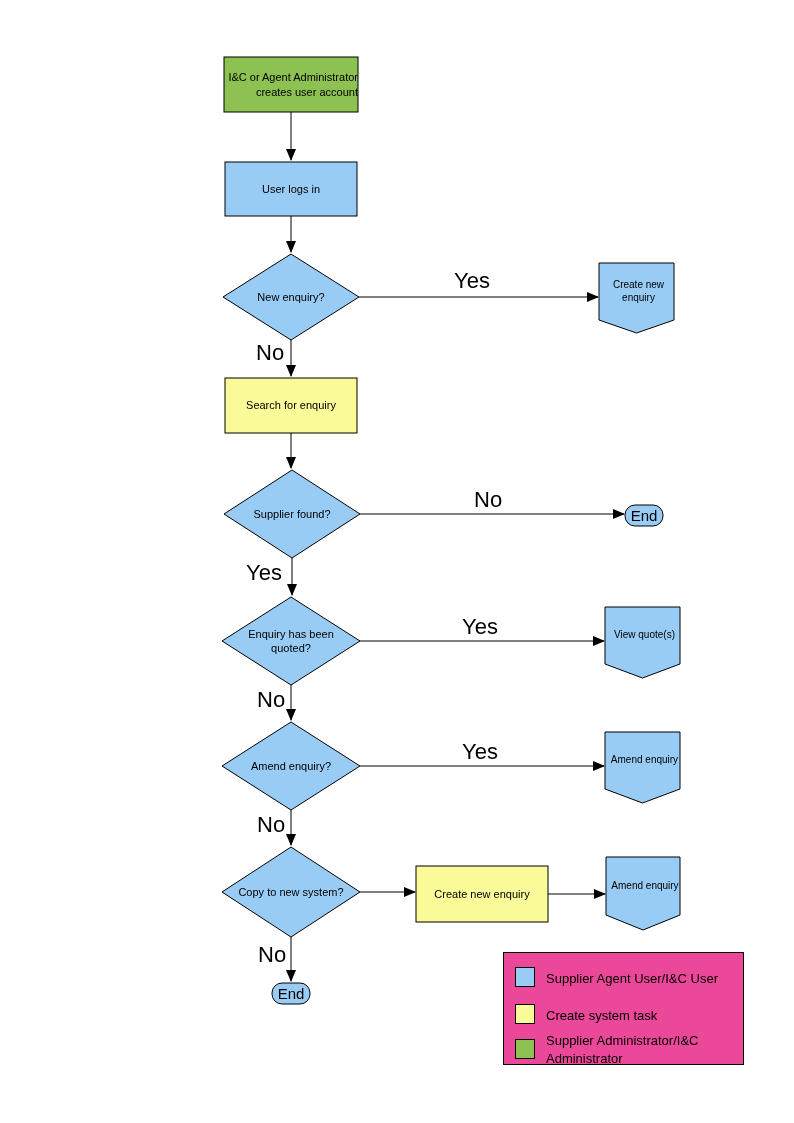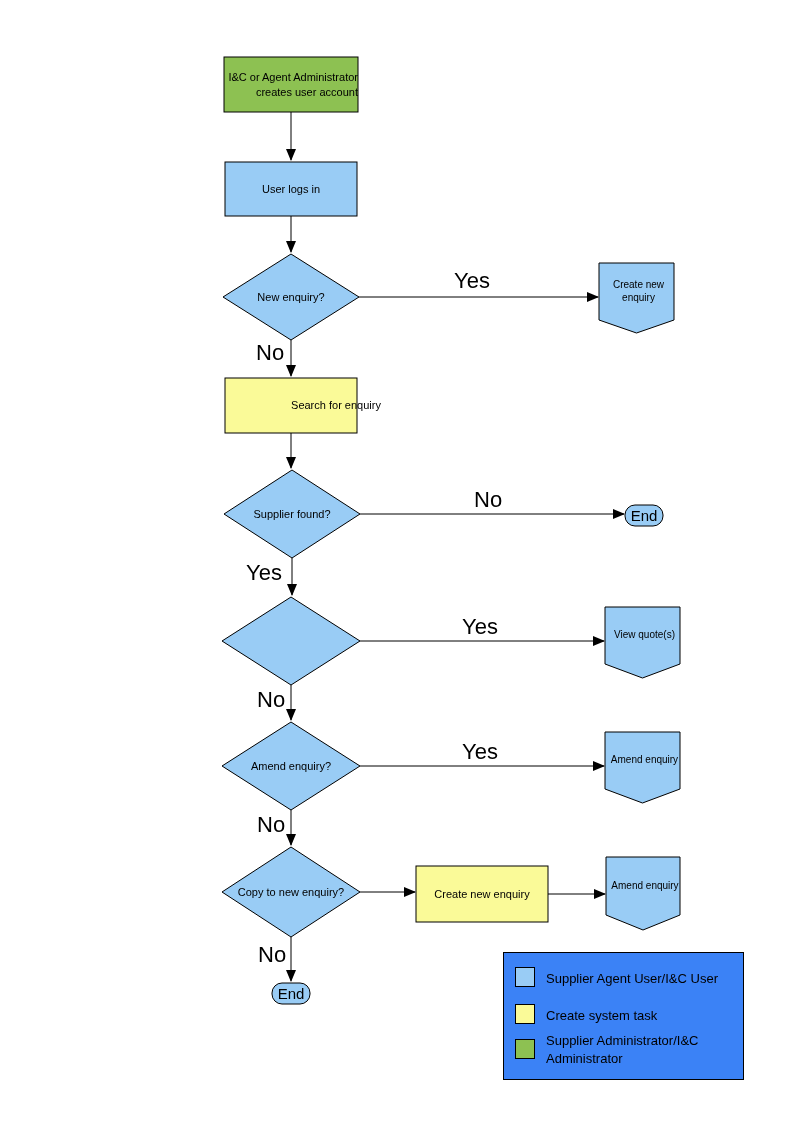--- a/index.html
+++ b/index.html
@@ -21,22 +21,22 @@
   }
   .pentagon-label{font-size:10px;line-height:1.25;padding:0 2px;}
   .terminator-label{font-size:15px;}
   .edge-label{
     position:absolute;
     font-size:22px;line-height:1;
     pointer-events:none;
   }
   .legend{
     position:absolute;
-    left:503px;top:952px;width:241px;height:128px;
-    background:#3b82f6;
+    left:503px;top:952px;width:241px;height:113px;
+    background:#ec4899;
     border:1px solid #000;
     box-sizing:border-box;
   }
   .legend-swatch{
     position:absolute;left:11px;
     width:20px;height:20px;
     border:1px solid #000;
     box-sizing:border-box;
   }
   .legend-label{
@@ -92,27 +92,28 @@
     <polygon points="606,857 680,857 680,915 643,930 606,915" fill="#99CCF5" stroke="#000"></polygon>
 
     <rect x="625" y="505" width="38" height="21" rx="10" fill="#99CCF5" stroke="#000"></rect>
     <rect x="272" y="983" width="38" height="21" rx="10" fill="#99CCF5" stroke="#000"></rect>
   </svg>
 
   <div class="shape-label" style="left:224px;top:57px;width:134px;height:55px;text-align:right;">I&amp;C or Agent Administrator creates user account</div>
   <div class="shape-label" style="left:225px;top:162px;width:132px;height:54px;">User logs in</div>
   <div class="shape-label" style="left:223px;top:254px;width:136px;height:86px;">New enquiry?</div>
   <div class="shape-label pentagon-label" style="left:599px;top:263px;width:75px;height:57px;">Create new enquiry</div>
-  <div class="shape-label" style="left:225px;top:378px;width:132px;height:55px;margin-left:45px;">Search for enquiry</div>
+  <div class="shape-label" style="left:225px;top:378px;width:132px;height:55px;">Search for enquiry</div>
   <div class="shape-label" style="left:224px;top:470px;width:136px;height:88px;">Supplier found?</div>
   <div class="shape-label terminator-label" style="left:625px;top:505px;width:38px;height:21px;">End</div>
+  <div class="shape-label" style="left:227px;top:597px;width:128px;height:88px;">Enquiry has been quoted?</div>
   <div class="shape-label pentagon-label" style="left:605px;top:607px;width:75px;height:57px;">View quote(s)</div>
   <div class="shape-label" style="left:232px;top:722px;width:118px;height:88px;">Amend enquiry?</div>
   <div class="shape-label pentagon-label" style="left:605px;top:732px;width:75px;height:57px;">Amend enquiry</div>
-  <div class="shape-label" style="left:227px;top:847px;width:128px;height:90px;">Copy to new enquiry?</div>
+  <div class="shape-label" style="left:227px;top:847px;width:128px;height:90px;">Copy to new system?</div>
   <div class="shape-label" style="left:416px;top:866px;width:132px;height:56px;">Create new enquiry</div>
   <div class="shape-label pentagon-label" style="left:606px;top:857px;width:74px;height:58px;">Amend enquiry</div>
   <div class="shape-label terminator-label" style="left:272px;top:983px;width:38px;height:21px;">End</div>
 
   <div class="edge-label" style="left:454px;top:270px;">Yes</div>
   <div class="edge-label" style="left:256px;top:342px;">No</div>
   <div class="edge-label" style="left:474px;top:489px;">No</div>
   <div class="edge-label" style="left:246px;top:562px;">Yes</div>
   <div class="edge-label" style="left:462px;top:616px;">Yes</div>
   <div class="edge-label" style="left:257px;top:689px;">No</div>

